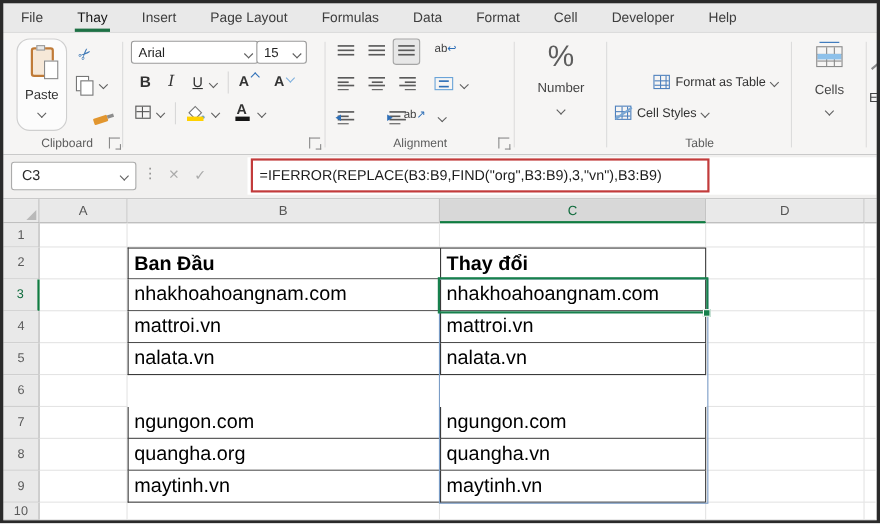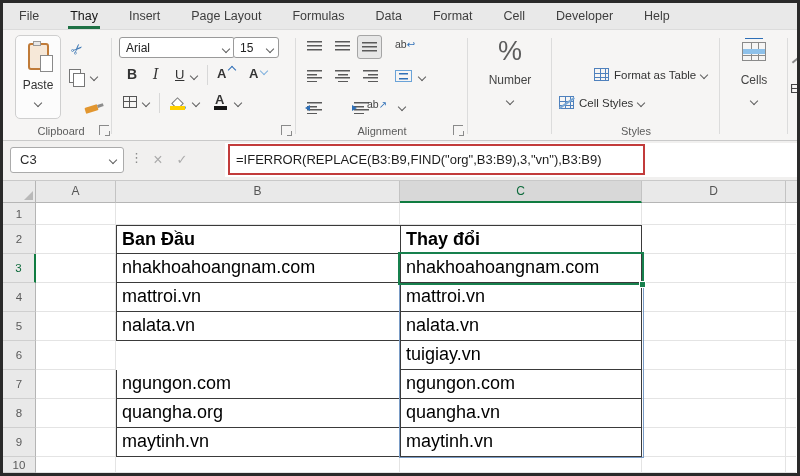--- a/index.html
+++ b/index.html
@@ -24,21 +24,21 @@
   .lnch::after{content:"";position:absolute;right:-1px;bottom:-1px;width:4px;height:4px;
                border-right:1.6px solid #8a8a8a;border-bottom:1.6px solid #8a8a8a;}
   .chev{display:inline-block;width:5px;height:5px;border-right:1.4px solid #5f5f5f;border-bottom:1.4px solid #5f5f5f;
         transform:rotate(45deg);vertical-align:middle;}
   .chev.blue{border-color:#2e6fb7;}
   .chev.lt{border-color:#7fb0dd;}
   .abs{position:absolute;}
 
   
   .pastebtn{position:absolute;left:2px;top:5px;width:44px;height:82px;background:#fcfcfc;
-            border:1px solid #cfcfcf;border-radius:5px;text-align:center;}
+            border:1px solid #cfcfcf;border-radius:12px;text-align:center;}
   .clip{position:relative;display:inline-block;width:17px;height:23px;border:2px solid #c07b38;border-radius:3px;
         background:#f6e8d8;margin-top:7px;}
   .clip::before{content:"";position:absolute;left:3px;top:-4px;width:6px;height:3px;border:1.4px solid #9a9a9a;background:#e8e8e8;}
   .clip::after{content:"";position:absolute;right:-6px;bottom:-4px;width:11px;height:15px;background:#fff;border:1.2px solid #8a8a8a;}
   .pastetxt{font-size:12px;color:#333;margin-top:4px;}
   .scis{display:inline-block;font-size:14px;color:#3e78b5;transform:rotate(-45deg);line-height:1;}
   .copyic{position:relative;display:inline-block;width:10px;height:12px;border:1.3px solid #767676;background:#fff;}
   .copyic::after{content:"";position:absolute;left:3px;top:3px;width:10px;height:12px;border:1.3px solid #767676;background:#fff;}
   .painter{position:relative;display:inline-block;width:13px;height:6px;background:#e2962f;border-radius:1px;transform:rotate(-18deg);}
   .painter::before{content:"";position:absolute;right:-6px;top:1px;width:6px;height:3px;background:#8d8d8d;}
@@ -245,21 +245,21 @@
       <div class="srow" style="top:38px;padding-left:35px;">
         <span class="ftb"></span>
         <span class="slbl">Format as Table</span>
         <span class="chev"></span>
       </div>
       <div class="srow" style="top:66px;">
         <span class="ftb csty"></span>
         <span class="slbl">Cell Styles</span>
         <span class="chev"></span>
       </div>
-      <div class="glabel">Styles</div>
+      <div class="glabel">Table</div>
     </div>
     <div class="gdiv" style="left:716px;"></div>
 
     <div class="grp" style="left:720px;width:62px;text-align:center;">
       <div style="margin-top:12px;"><span class="cellsico"></span></div>
       <div class="numlbl" style="margin-top:8px;">Cells</div>
       <span class="chev" style="margin-top:9px;"></span>
     </div>
     <div class="gdiv" style="left:784px;"></div>
 
@@ -364,23 +364,20 @@
         </div>
       <div class="cell colD"></div>
       <div class="cell colE"></div>
     </div>
 
     <div class="grow" style="top:160px;height:29px;">
       <div class="rh">
           <span>6</span>
         </div>
       <div class="cell colA"></div>
-      <div class="cell colC tcell cr">
-          <span class="ctext">tuigiay.vn</span>
-        </div>
       <div class="cell colD"></div>
       <div class="cell colE"></div>
     </div>
 
     <div class="grow" style="top:189px;height:29px;">
       <div class="rh">
           <span>7</span>
         </div>
       <div class="cell colA"></div>
       <div class="cell colB tcell">

